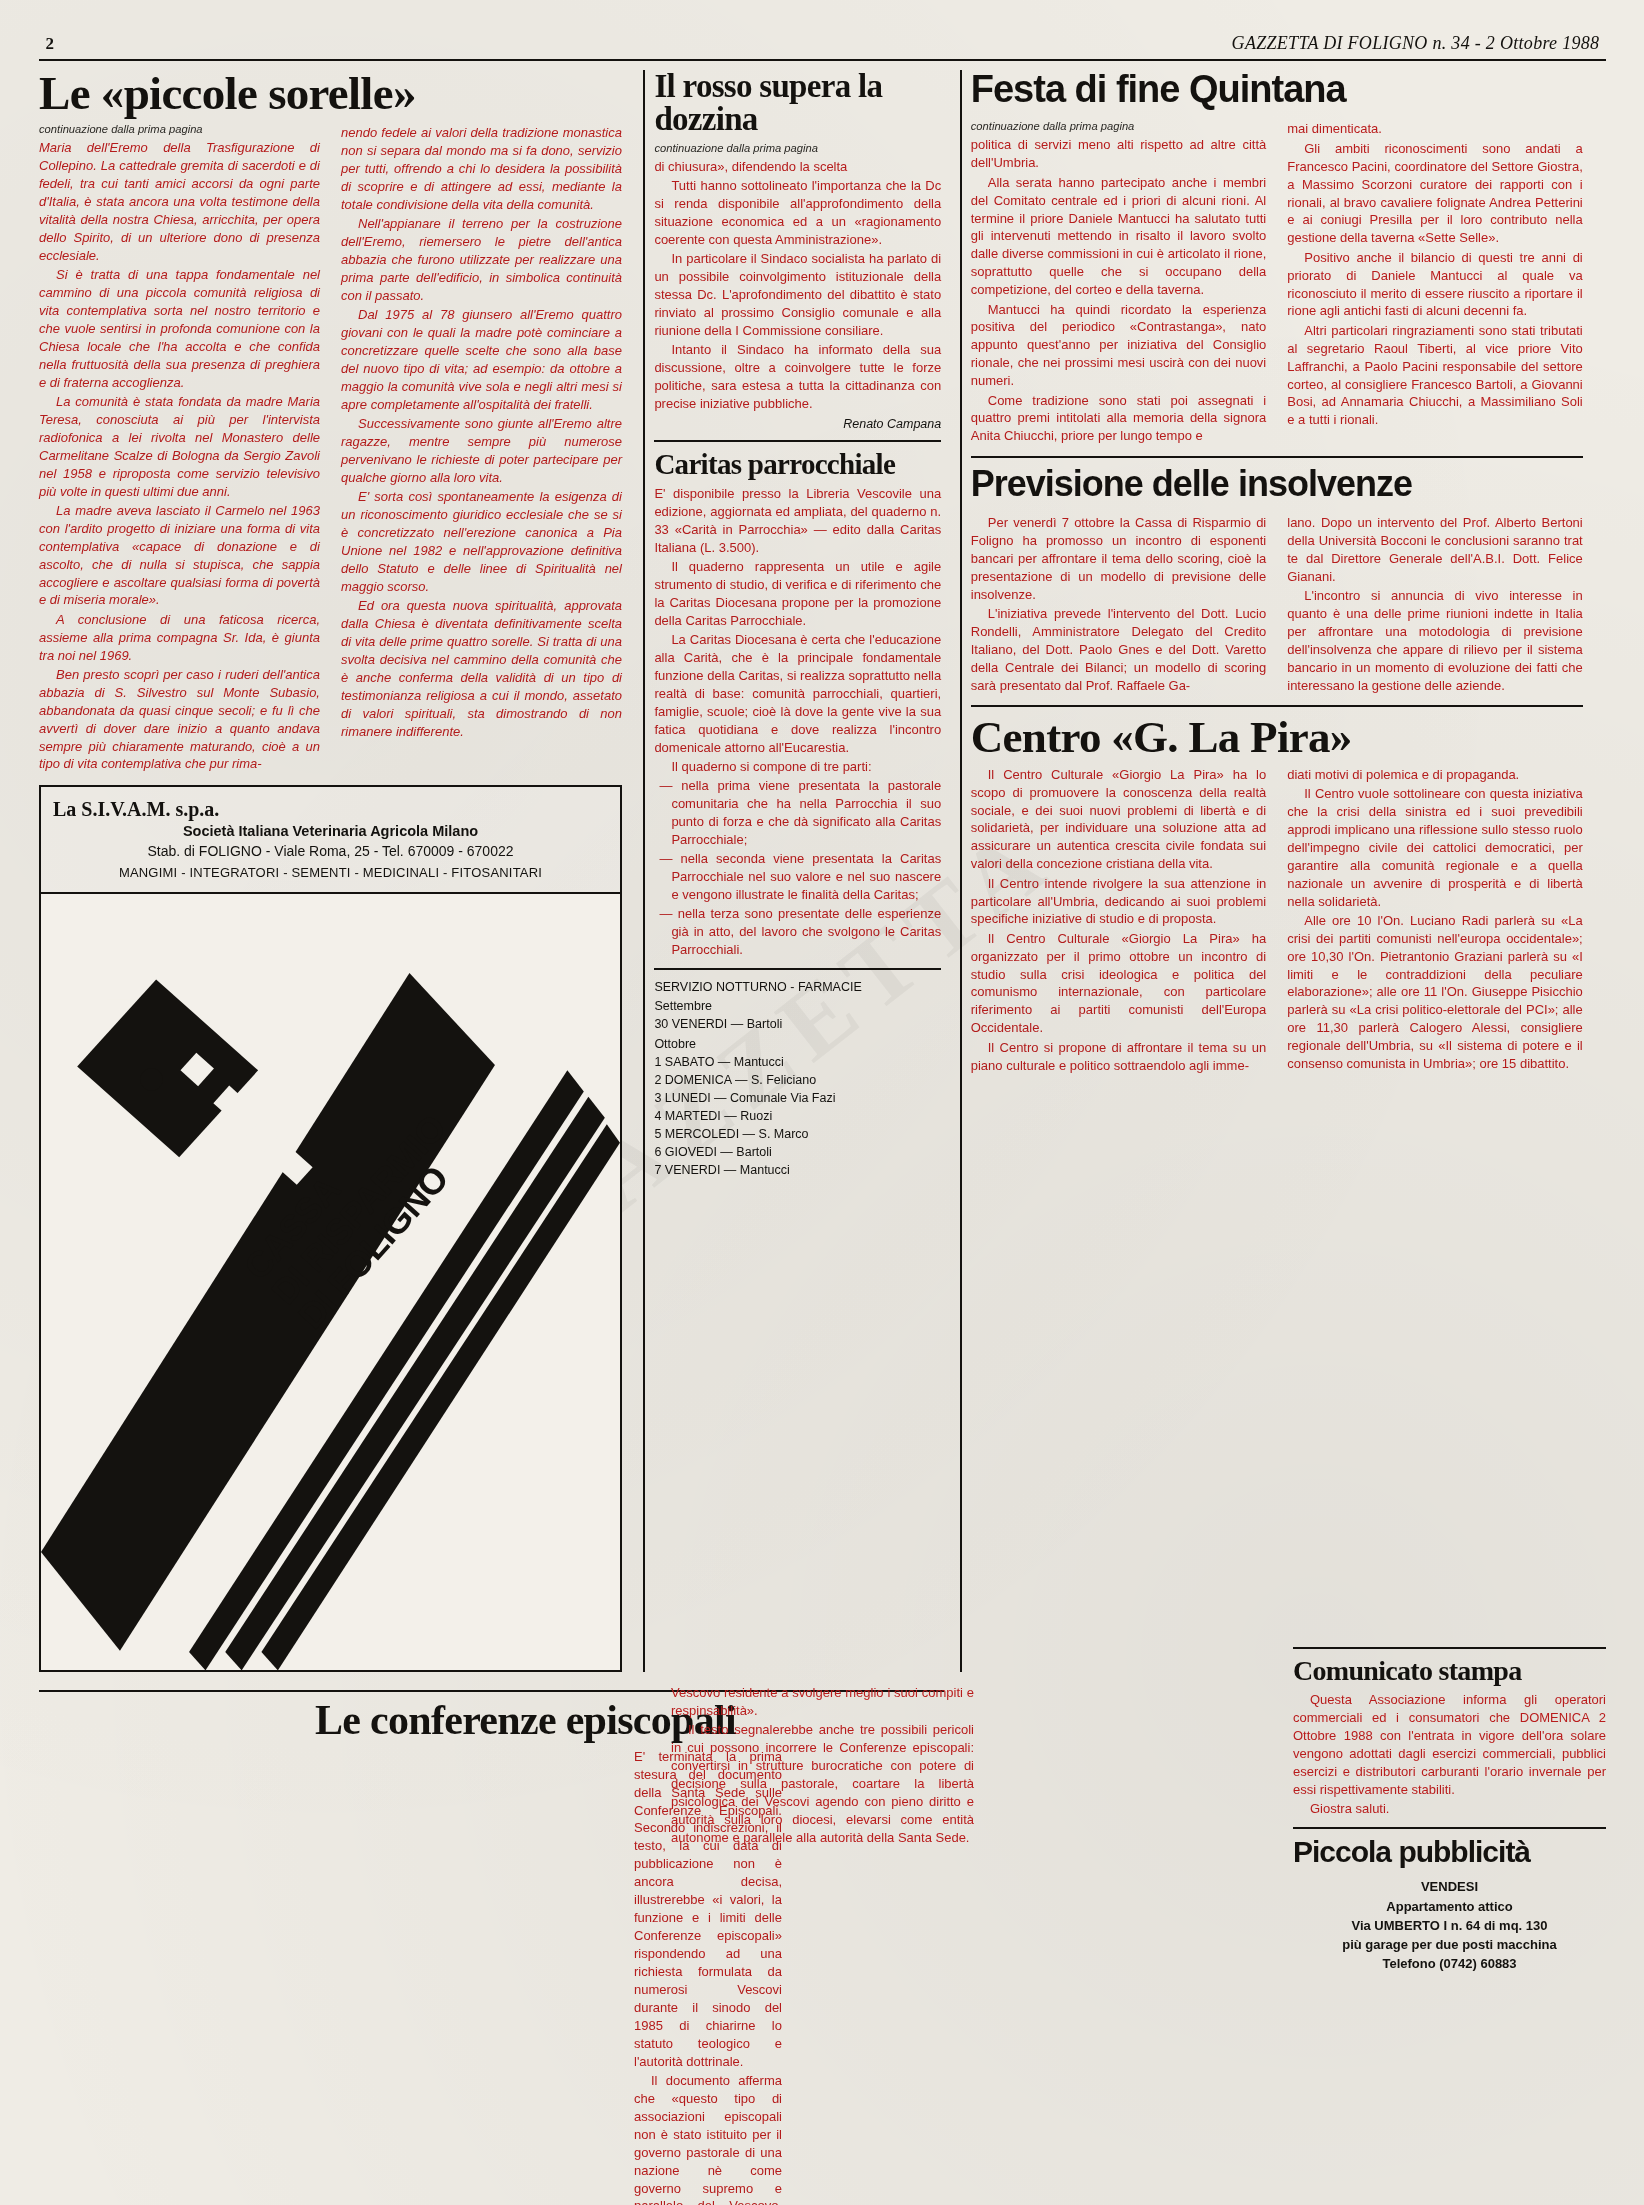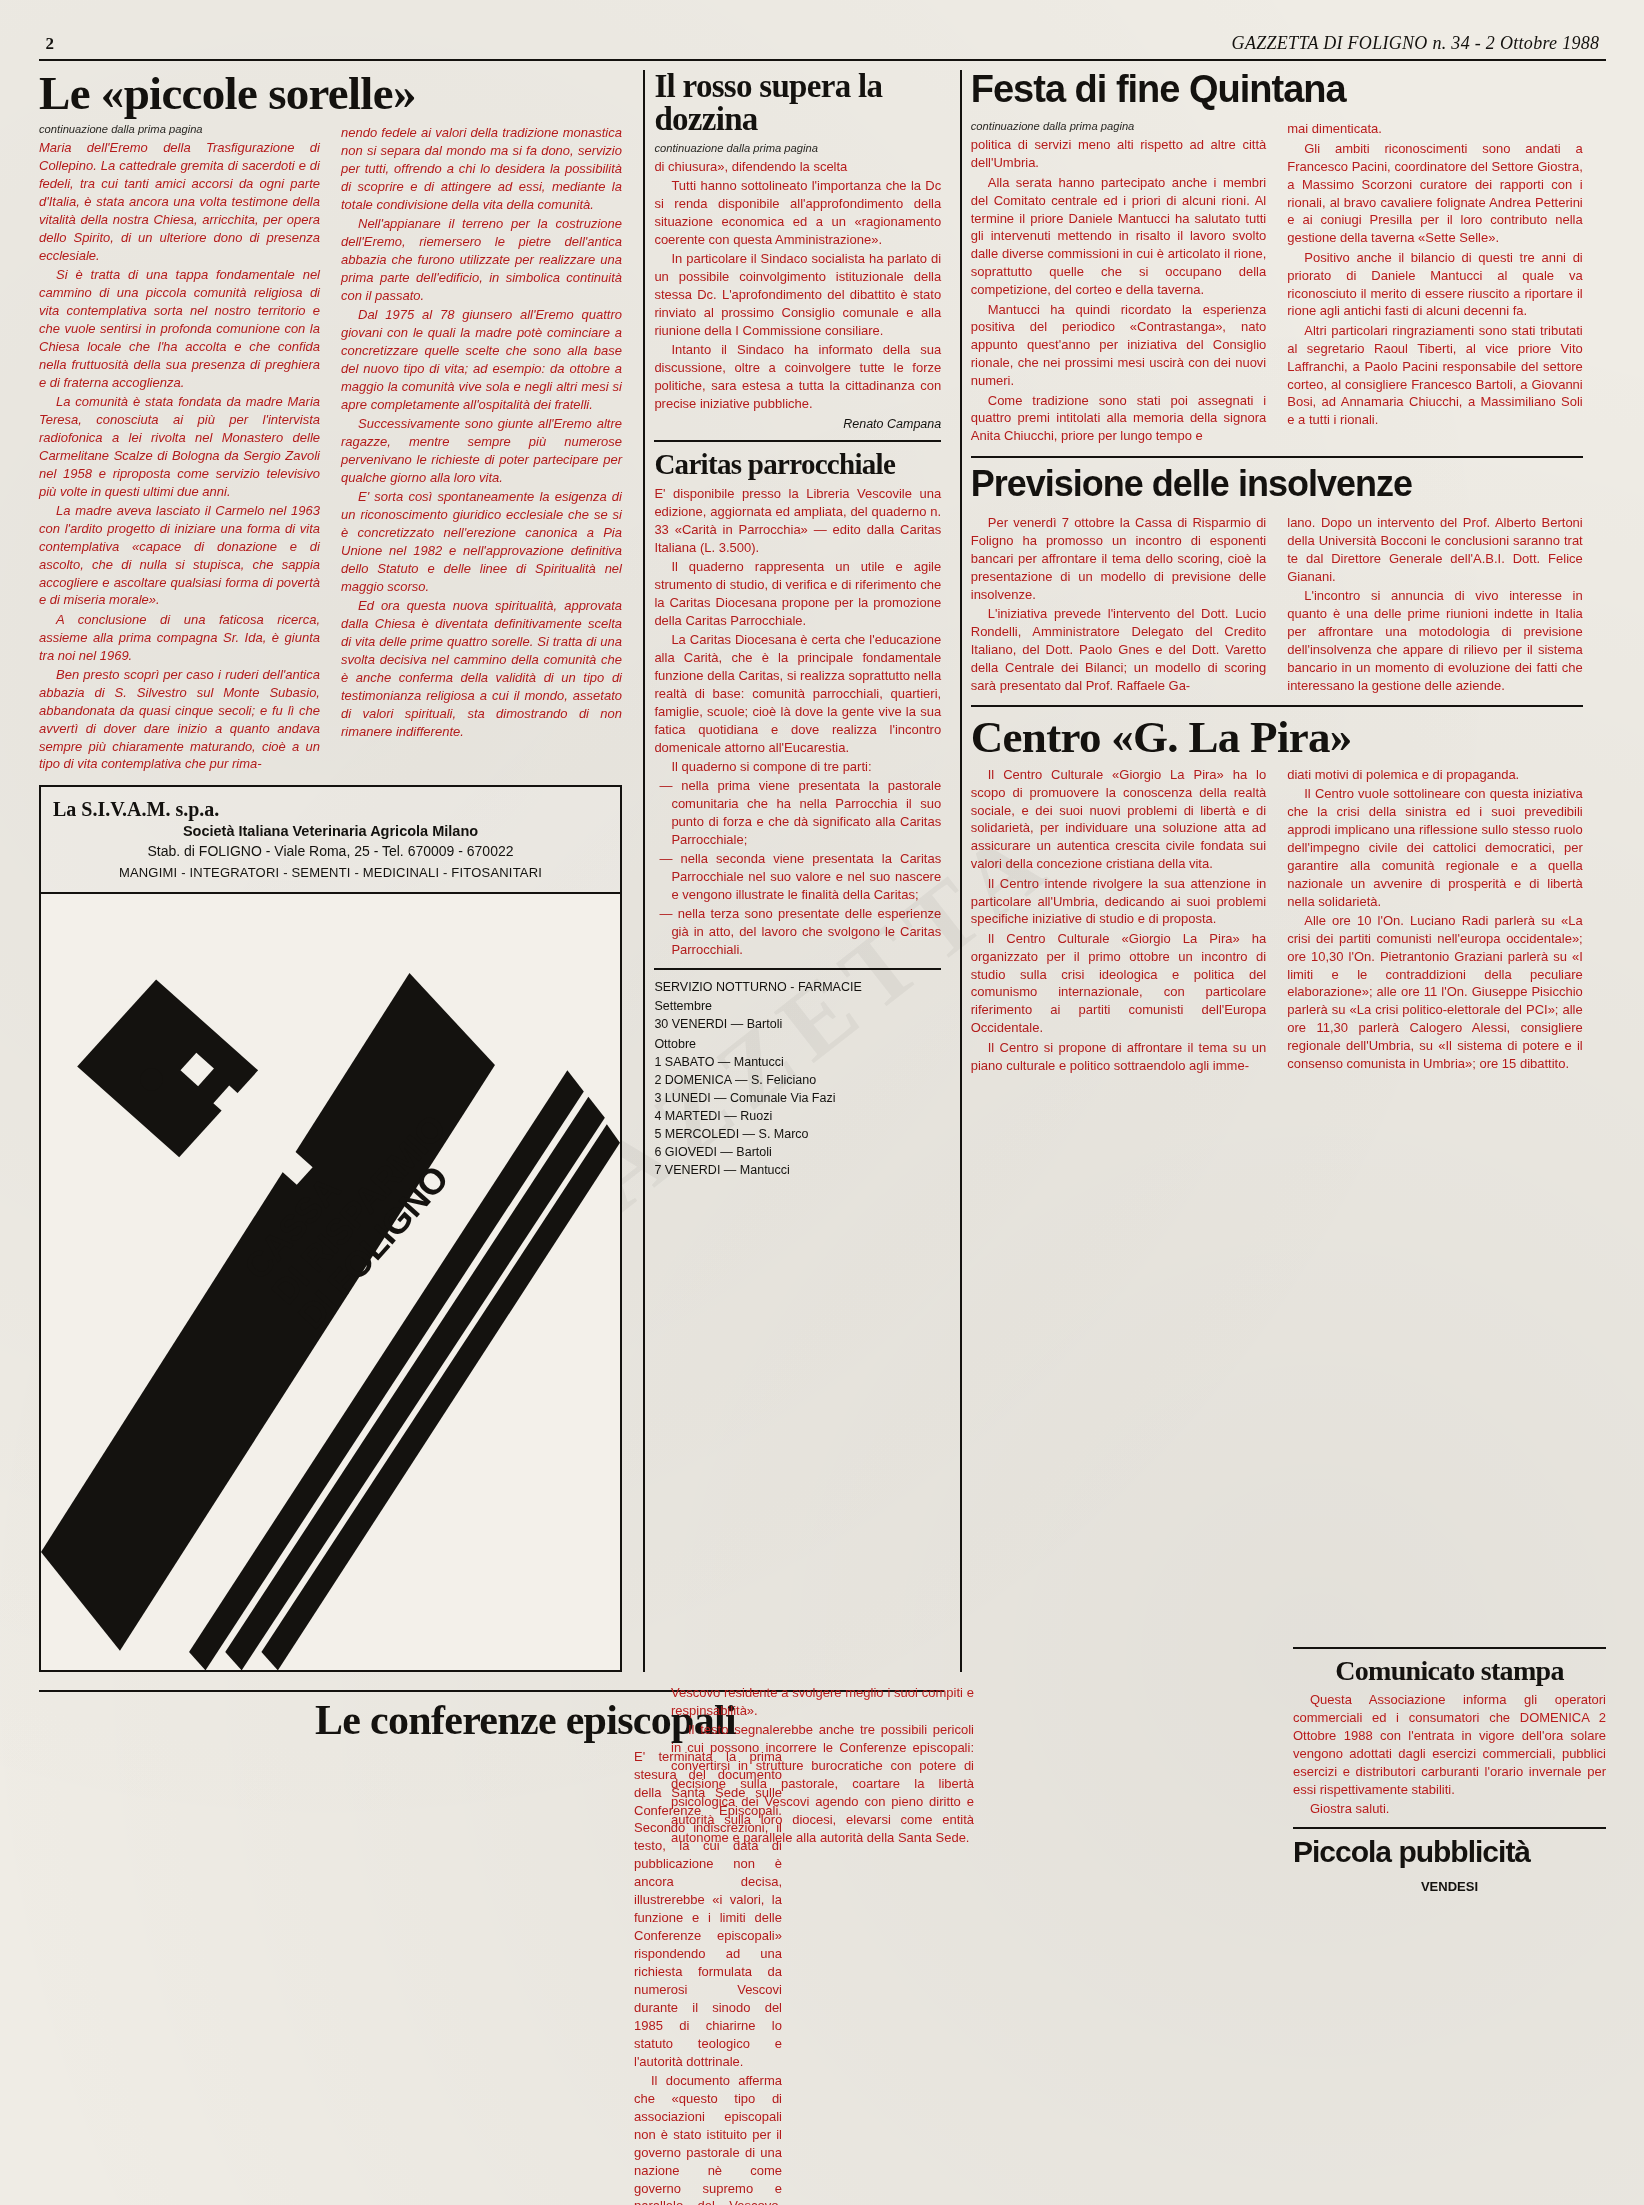--- a/index.html
+++ b/index.html
@@ -317,24 +317,30 @@
 
   <div style="position:absolute;left:671px;top:1684px;width:303px;">
     <div class="body roman">
       <p class="noind">Vescovo residente a svolgere meglio i suoi compiti e respinsabilità».</p>
       <p>Il testo segnalerebbe anche tre possibili pericoli in cui possono incorrere le Conferenze episcopali: convertirsi in strutture burocratiche con potere di decisione sulla pastorale, coartare la libertà psicologica dei Vescovi agendo con pieno diritto e autorità sulla loro diocesi, elevarsi come entità autonome e parallele alla autorità della Santa Sede.</p>
     </div>
   </div>
 
   <div style="position:absolute;left:1293px;top:1638px;width:313px;">
     <div class="sep"></div>
-    <h1 class="hl" style="font-size:28px;text-align:center;">Comunicato stampa</h1>
+    <h1 class="hl" style="font-size:28px;">Comunicato stampa</h1>
     <div class="body roman">
       <p>Questa Associazione informa gli operatori commerciali ed i consumatori che DOMENICA 2 Ottobre 1988 con l'entrata in vigore dell'ora solare vengono adottati dagli esercizi commerciali, pubblici esercizi e distributori carburanti l'orario invernale per essi rispettivamente stabiliti.</p>
       <p>Giostra saluti.</p>
     </div>
     <div class="sep"></div>
     <h1 class="hl-blk" style="font-size:30px;">Piccola pubblicità</h1>
     <div class="center bold" style="font-size:13px;margin-bottom:4px;">VENDESI</div>
+    <div class="center bold" style="font-size:13px;line-height:1.45;">
+      <div>Appartamento attico</div>
+      <div>Via UMBERTO I n. 64 di mq. 130</div>
+      <div>più garage per due posti macchina</div>
+      <div>Telefono (0742) 60883</div>
+    </div>
   </div>
 
 </div>
 
 
 </body></html>

